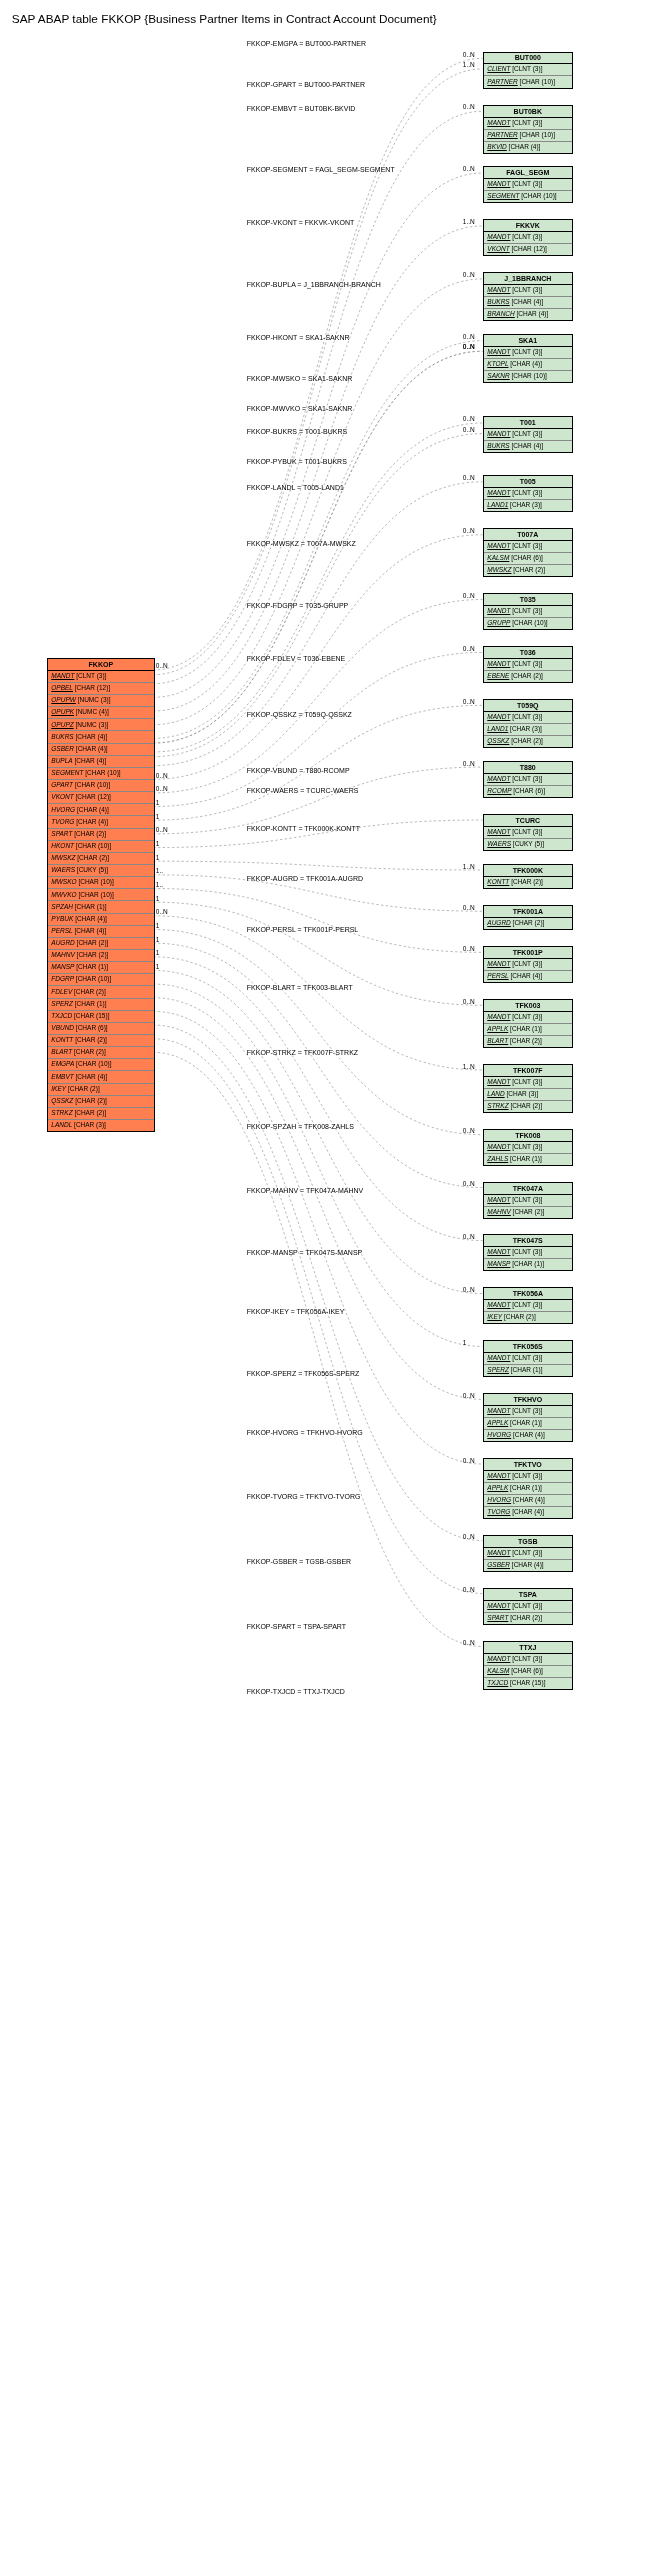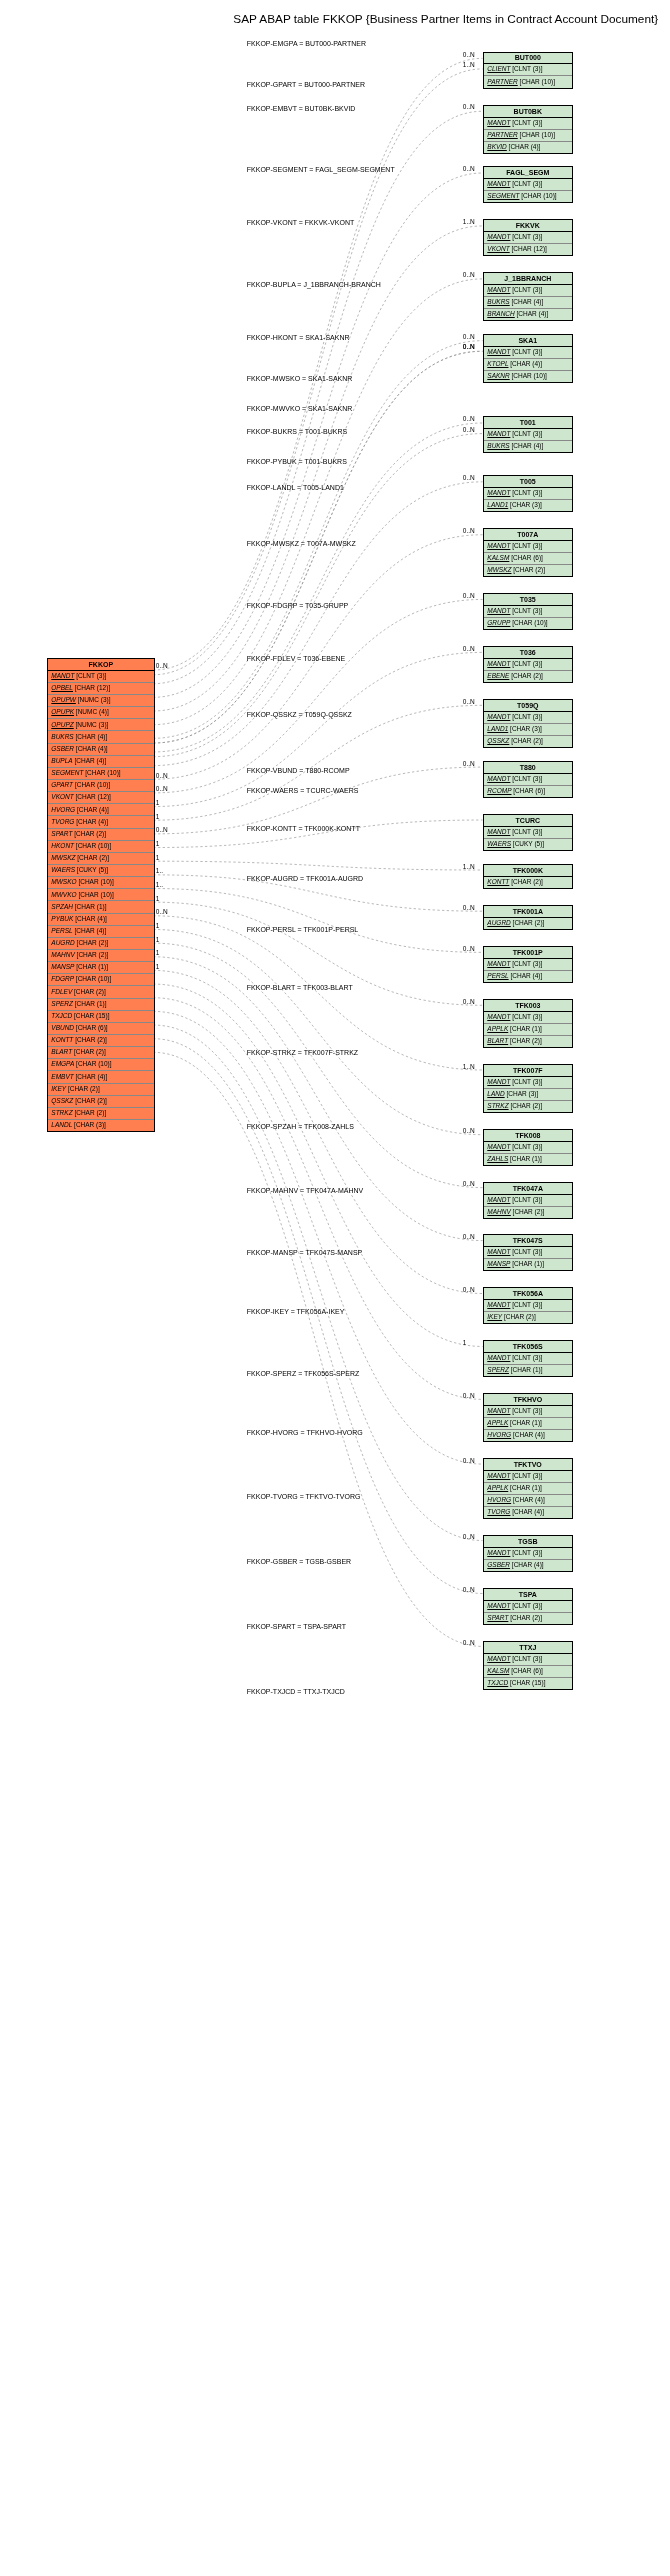--- a/index.html
+++ b/index.html
@@ -1,17 +1,17 @@
 <!DOCTYPE html>
 <html><head>
 <meta charset="utf-8">
 <style>
   html,body{margin:0;padding:0;background:#fff;font-family:"Helvetica Neue",Arial,sans-serif;font-size:7px;color:#000}
   .page{width:670px;position:relative;padding:11.8px 11.8px 35px 11.8px;box-sizing:border-box}
-  h1{font-size:11.8px;font-weight:400;text-align:right;margin:0 0 2.4px 0}
+  h1{font-size:11.8px;font-weight:400;text-align:left;margin:0 0 2.4px 0}
   .wrap{position:relative;height:2531px}
   svg.edges{position:absolute;top:0;left:0;width:100%;height:100%;pointer-events:none}
   .node{position:absolute;border:0.6px solid #000;background:#fff;min-width:88px}
   .node .title{font-weight:700;text-align:center;padding:1.8px 3.5px;border-bottom:0.6px solid #000;background:inherit}
   .node .row{padding:1.2px 3.5px;border-top:0.6px solid #888;font-style:italic;font-size:6.5px;line-height:1.35}
   .node .row:first-of-type{border-top:none}
   .node .row .fn{font-style:italic;font-weight:500}
   .node .row .ft{font-style:normal;font-weight:400}
   .key{text-decoration:underline}
   .fkkop{background:#ff7f50}

